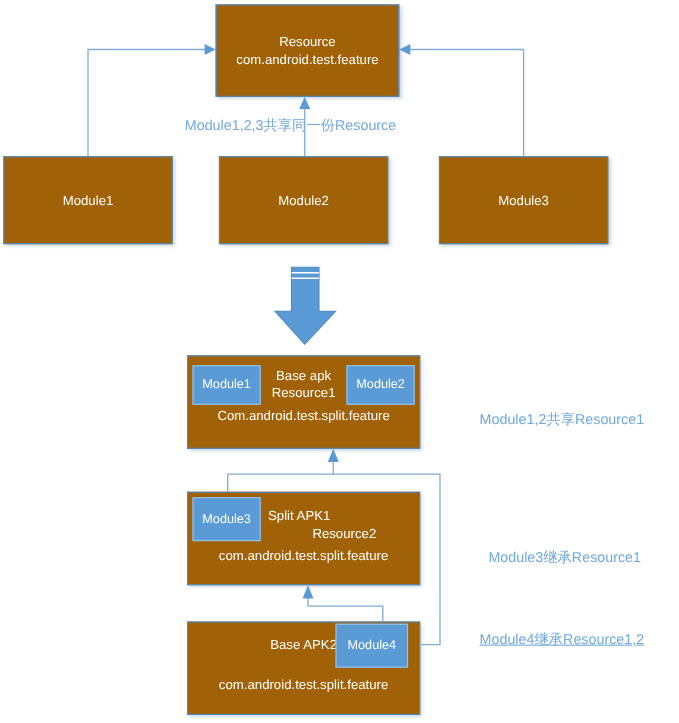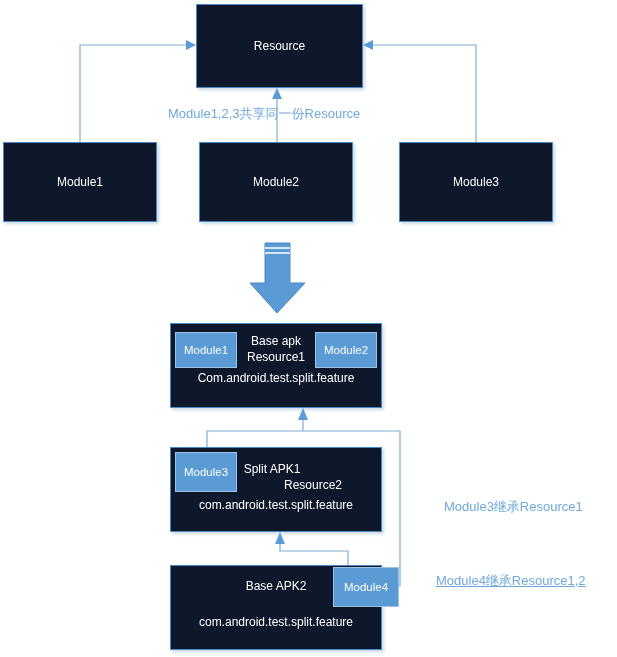--- a/index.html
+++ b/index.html
@@ -12,21 +12,21 @@
   }
   #canvas {
     position: relative;
     width: 617px;
     height: 657px;
     overflow: hidden;
     background: #ffffff;
   }
   .box {
     position: absolute;
-    background: #0f172a;
+    background: #a16207;
     border: 1px solid #4A8AC4;
     box-sizing: border-box;
     color: #ffffff;
     display: flex;
     flex-direction: column;
     align-items: center;
     justify-content: center;
     text-align: center;
     font-size: 12px;
     line-height: 16px;
@@ -120,20 +120,21 @@
     <polygon class="arrowhead" points="303,408 298,420 308,420"></polygon>
 
     <path class="conn" d="M 348 565 L 348 551 L 280 551 L 280 543"></path>
     <polygon class="arrowhead" points="280,532 275,544 285,544"></polygon>
 
     <path class="conn" d="M 381 586 L 400 586 L 400 447"></path>
   </svg>
 
   <div class="box" style="left:196px; top:4px; width:167px; height:84px;">
     <span class="line">Resource</span>
+    <span class="line">com.android.test.feature</span>
   </div>
 
   <div class="note" style="left:168px; top:105px;">Module1,2,3共享同一份Resource</div>
 
   <div class="box" style="left:3px; top:142px; width:154px; height:80px;">
     <span class="line">Module1</span>
   </div>
 
   <div class="box" style="left:199px; top:142px; width:154px; height:80px;">
     <span class="line">Module2</span>
@@ -159,22 +160,23 @@
   </div>
   <div class="inner-box" style="left:175px; top:452px; width:62px; height:40px;">
     <span>Module3</span>
   </div>
   <div class="apk-text" style="left:170px; width:204px; top:461px;">Split APK1</div>
   <div class="apk-text" style="left:170px; width:212px; top:477px;padding-left:37px;">Resource2</div>
   <div class="apk-text" style="left:170px; width:212px; top:497px;">com.android.test.split.feature</div>
 
   <div class="box" style="left:170px; top:565px; width:212px; height:85px;">
   </div>
-  <div class="inner-box" style="left:333px; top:567px; width:66px; height:40px;">
+  <div class="inner-box" style="left:305px; top:567px; width:66px; height:40px;">
     <span>Module4</span>
   </div>
   <div class="apk-text" style="left:170px; width:212px; top:578px;">Base APK2</div>
   <div class="apk-text" style="left:170px; width:212px; top:614px;">com.android.test.split.feature</div>
 
+  <div class="note" style="left:436px; top:372px;">Module1,2共享Resource1</div>
   <div class="note" style="left:444px; top:498px;">Module3继承Resource1</div>
   <div class="note" style="left:436px; top:572px;text-decoration:underline;">Module4继承Resource1,2</div>
 
 </div>
 
 </body></html>

